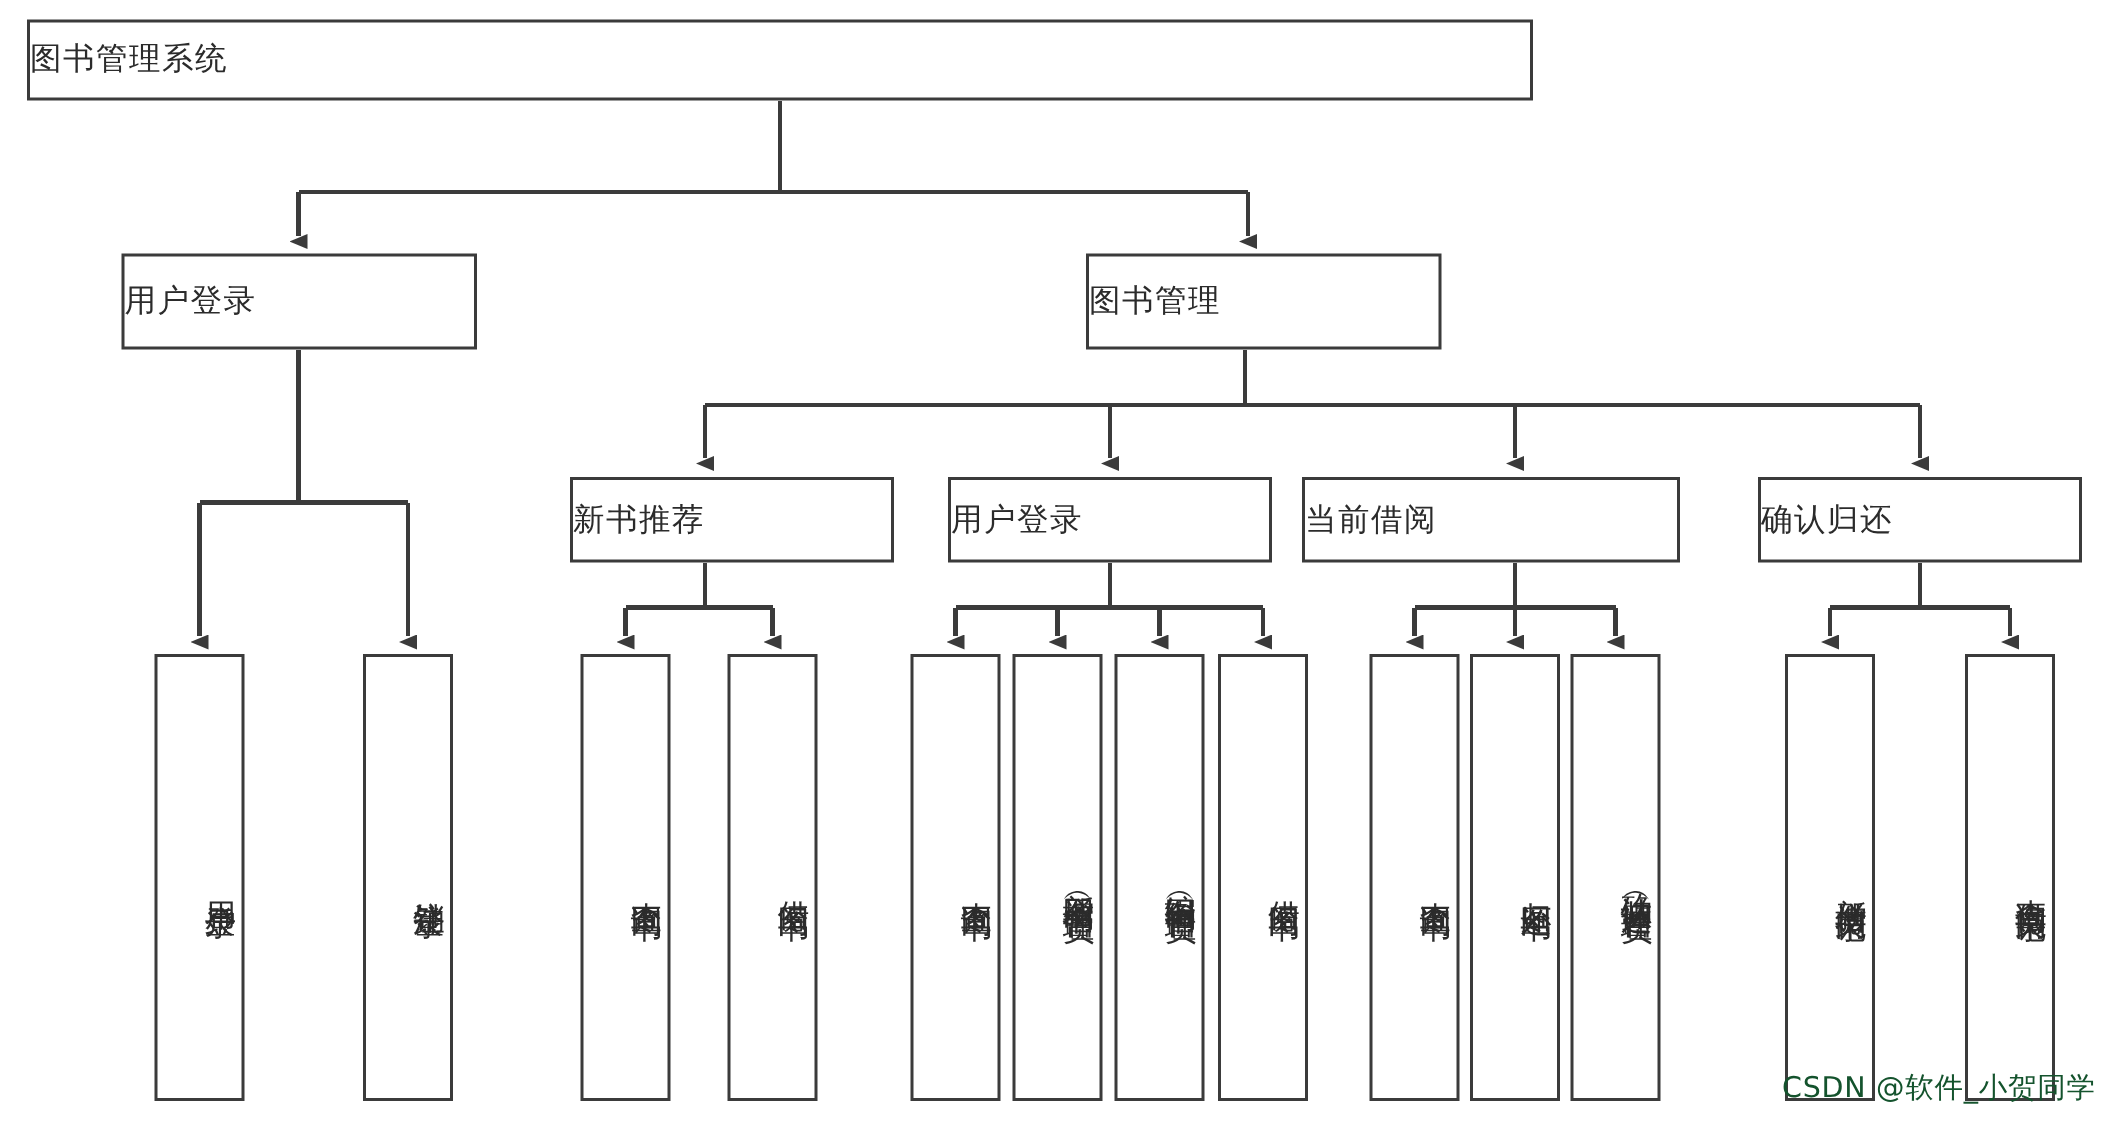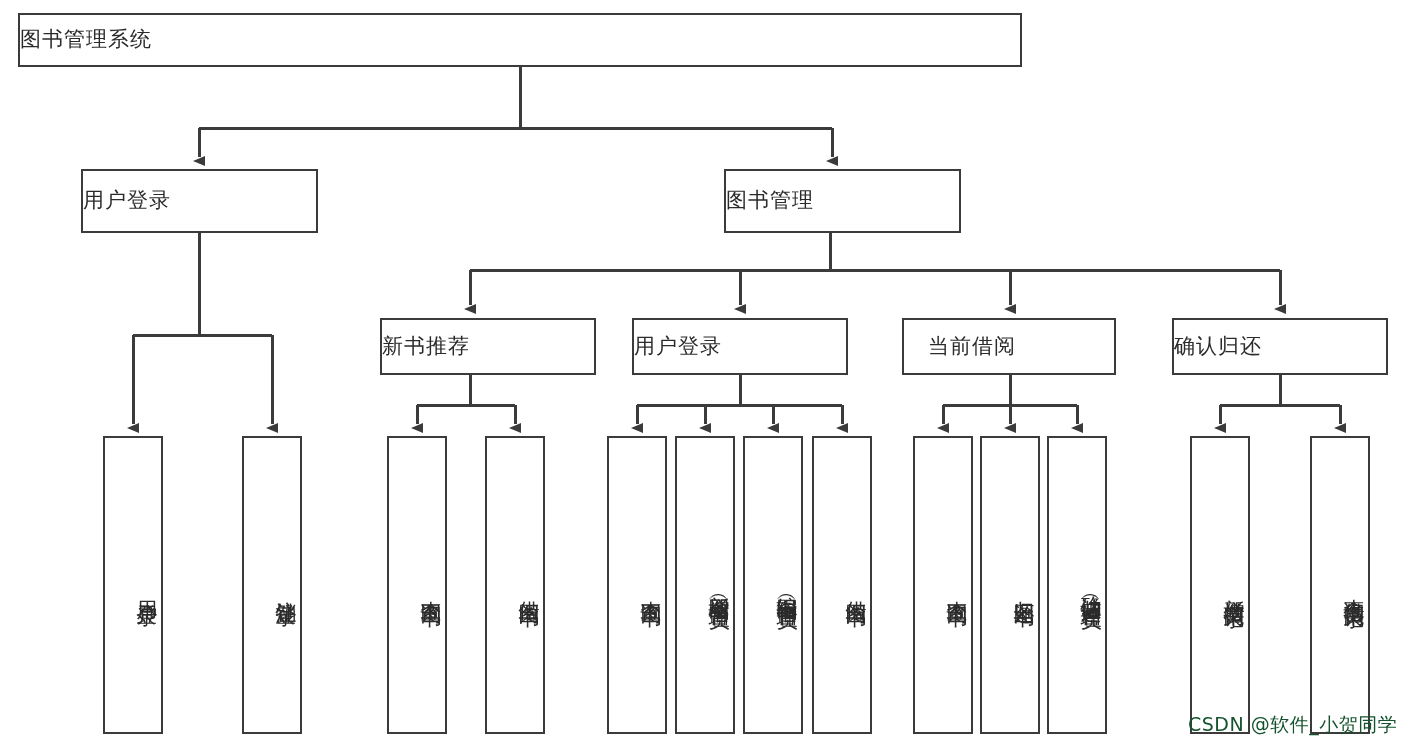--- a/index.html
+++ b/index.html
@@ -137,21 +137,21 @@
   <div class="node horiz" style="left:711px; top:169px; width:237px; height:64px;margin-left:13px;">
     <span class="lbl">图书管理</span>
   </div>
 
   <div class="node horiz" style="left:380px; top:318px; width:216px; height:57px;">
     <span class="lbl">新书推荐</span>
   </div>
   <div class="node horiz" style="left:632px; top:318px; width:216px; height:57px;">
     <span class="lbl">用户登录</span>
   </div>
-  <div class="node horiz" style="left:902px; top:318px; width:214px; height:57px;padding-left:24px;">
+  <div class="node horiz" style="left:868px; top:318px; width:252px; height:57px;">
     <span class="lbl">当前借阅</span>
   </div>
   <div class="node horiz" style="left:1172px; top:318px; width:216px; height:57px;">
     <span class="lbl">确认归还</span>
   </div>
 
   <div class="node vert" style="left:103px; top:436px; width:60px; height:298px;">
     <span class="lbl">用户登录</span>
   </div>
   <div class="node vert" style="left:242px; top:436px; width:60px; height:298px;">

